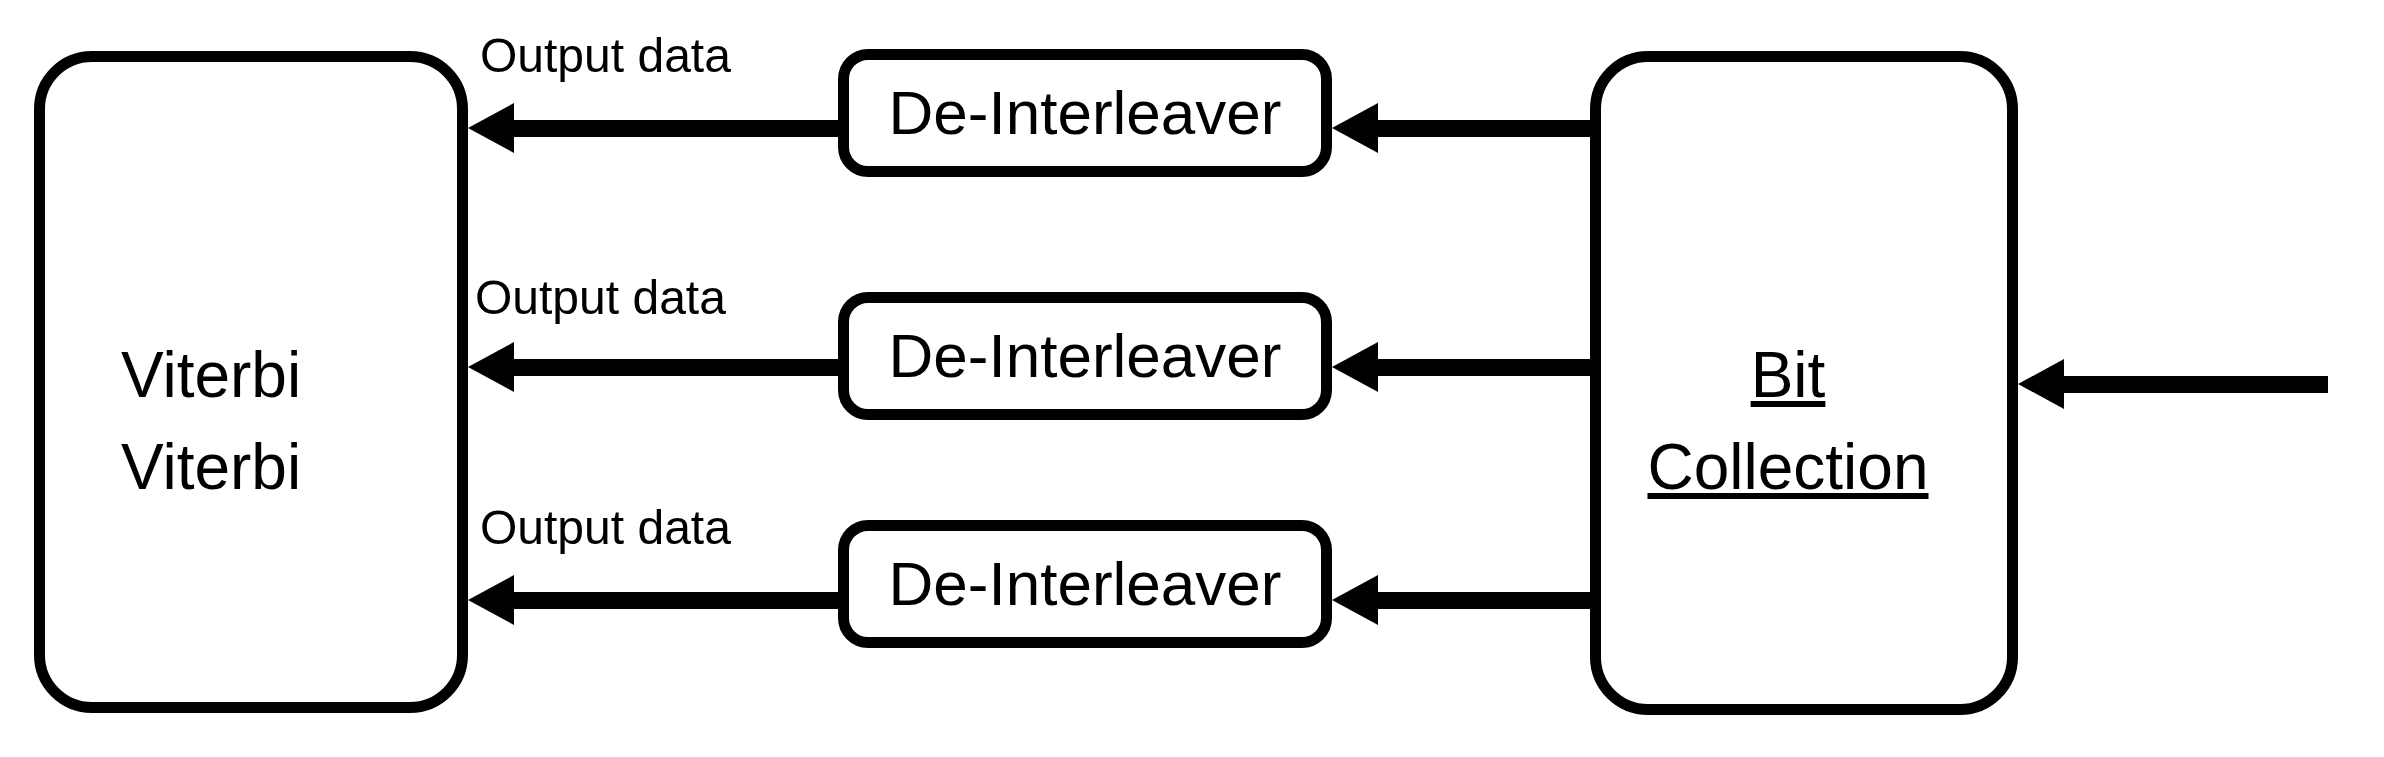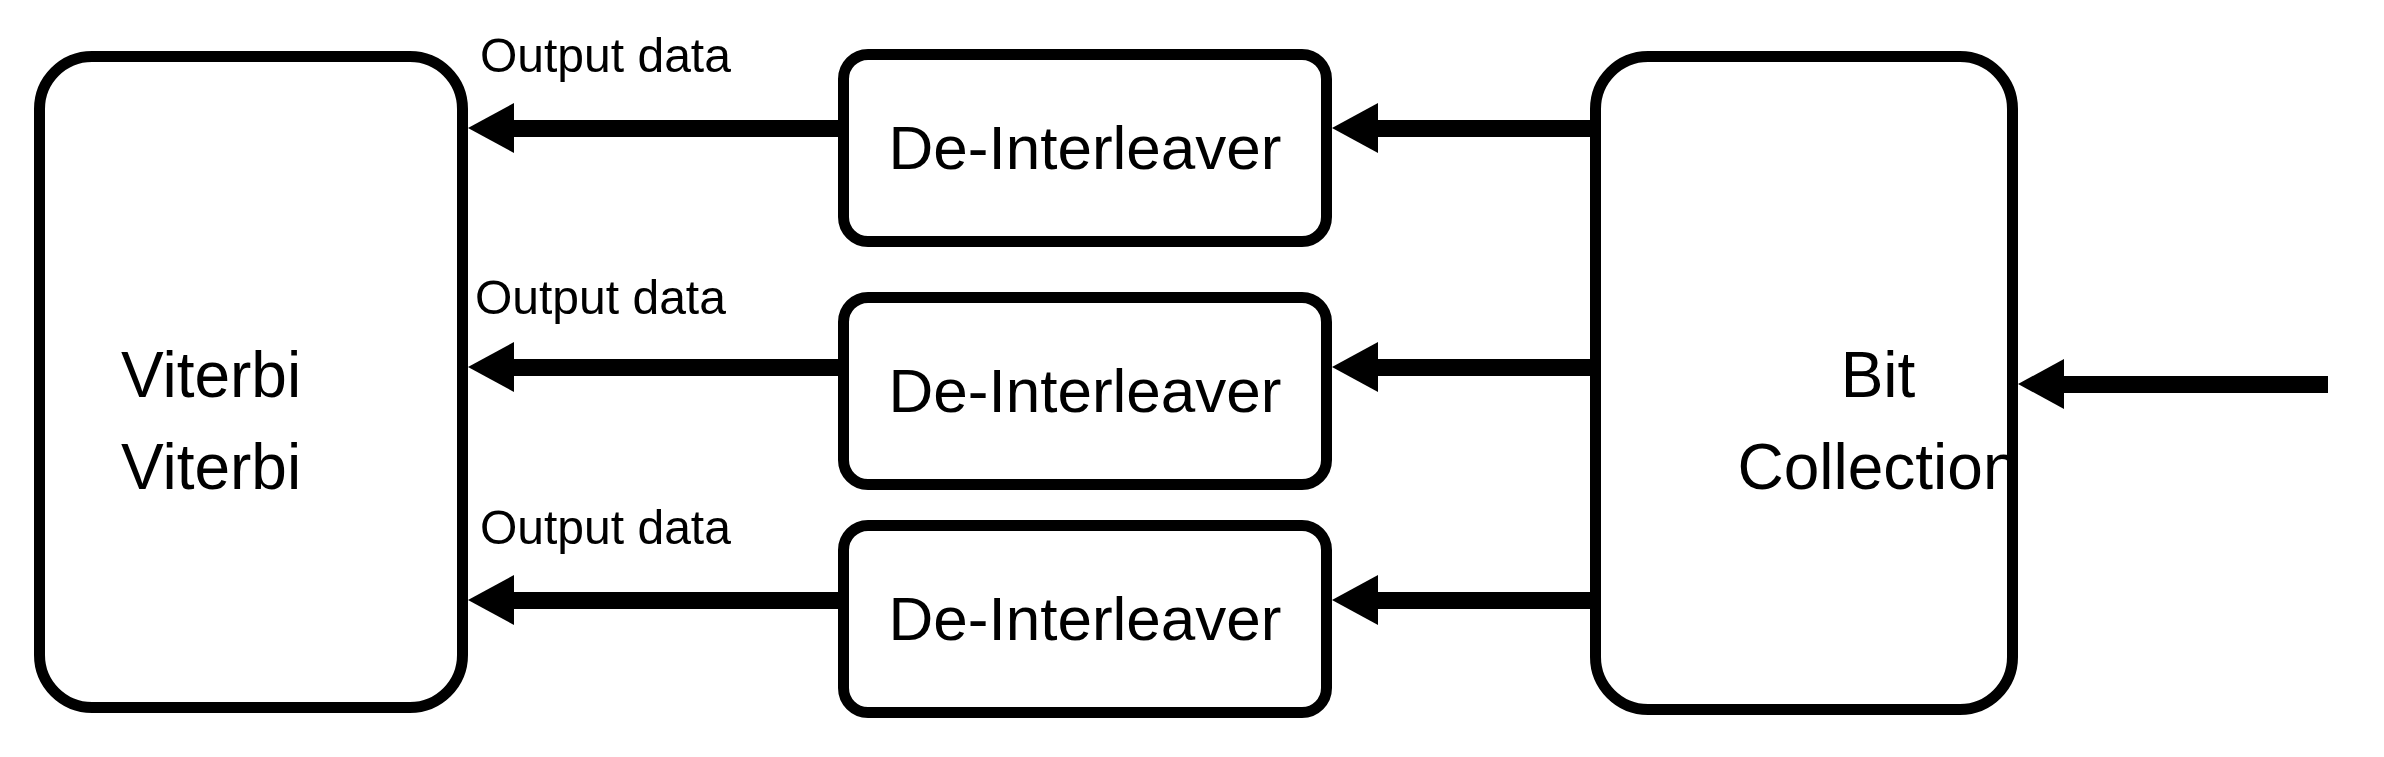--- a/index.html
+++ b/index.html
@@ -59,27 +59,27 @@
     width: 0;
     height: 0;
     border-top: 25px solid transparent;
     border-bottom: 25px solid transparent;
     border-right: 46px solid #000000;
   }
   
   .viterbi-box { left: 34px; top: 51px; width: 434px; height: 662px; }
   .viterbi-label { left: 34px; top: 329px; width: 354px; }
   
-  .deint { left: 838px; width: 494px; height: 198px; }
+  .deint { left: 838px; width: 494px; height: 128px; }
   .deint-1 { top: 49px; }
   .deint-2 { top: 292px; }
   .deint-3 { top: 520px; }
   
   .bitcol-box { left: 1590px; top: 51px; width: 428px; height: 664px; }
-  .bitcol-label { left: 1664px; top: 329px; width: 428px; }
+  .bitcol-label { left: 1574px; top: 329px; width: 428px; text-decoration: underline; }
   
   .r1-left-head { left: 468px; top: 103px; }
   .r1-left-shaft { left: 505px; top: 120px; width: 333px; }
   .r1-right-head { left: 1332px; top: 103px; }
   .r1-right-shaft { left: 1369px; top: 120px; width: 221px; }
   
   .r2-left-head { left: 468px; top: 342px; }
   .r2-left-shaft { left: 505px; top: 359px; width: 333px; }
   .r2-right-head { left: 1332px; top: 342px; }
   .r2-right-shaft { left: 1369px; top: 359px; width: 221px; }

